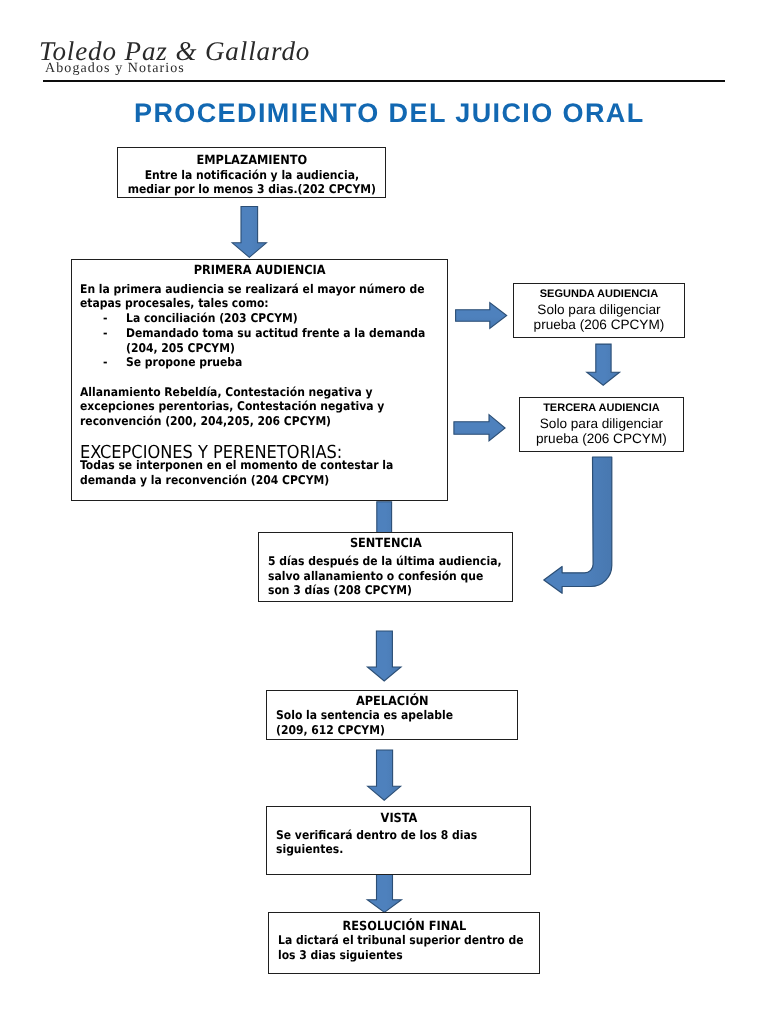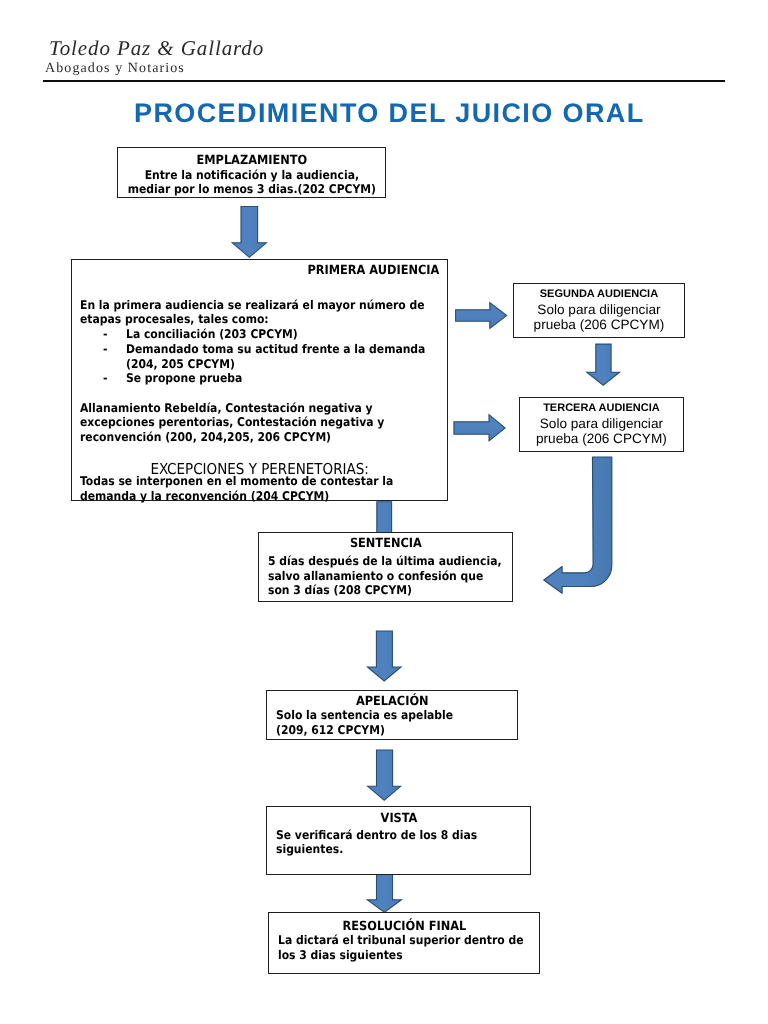--- a/index.html
+++ b/index.html
@@ -6,54 +6,54 @@
   html,body{margin:0;padding:0;background:#ffffff;}
   body{width:768px;height:1024px;overflow:hidden;
        font-family:"DejaVu Sans",sans-serif;
        -webkit-font-smoothing:antialiased;-moz-osx-font-smoothing:grayscale;
        text-rendering:geometricPrecision;}
   #page{position:relative;width:768px;height:1024px;background:#fff;}
   #page *{will-change:transform;}
   .abs{position:absolute;}
 
   
-  #lh-firm{left:49px;top:36px;font-family:"Liberation Serif",serif;font-style:italic;
-           font-size:21px;letter-spacing:0.9px;color:#2a2a2a;white-space:nowrap;}
+  #lh-firm{left:39px;top:36px;font-family:"Liberation Serif",serif;font-style:italic;
+           font-size:27px;letter-spacing:0.9px;color:#2a2a2a;white-space:nowrap;}
   #lh-sub{left:45px;top:61px;font-family:"Liberation Serif",serif;
           font-size:14px;letter-spacing:1.1px;color:#2a2a2a;white-space:nowrap;}
   #rule{left:43px;top:80px;width:682px;height:2px;background:#0d0d0d;}
 
   
   #title{left:133.5px;top:98px;font-family:"Liberation Sans",sans-serif;font-weight:bold;
          font-size:27px;letter-spacing:1.4px;color:#1268B2;white-space:nowrap;text-align:right;}
 
   
   .box{position:absolute;border:1.5px solid #1f1f1f;background:#fff;box-sizing:border-box;}
   .t-cond{font-family:"DejaVu Sans Condensed","DejaVu Sans",sans-serif;font-weight:bold;
           font-size:12px;line-height:14.73px;color:#000;}
   .t-lib{font-family:"Liberation Sans",sans-serif;font-weight:normal;
          font-size:13.6px;line-height:15.0px;color:#000;}
   .t-lib > .hdg{font-weight:bold;font-size:11px;}
   .hd{text-align:center;}
   .bd{text-align:left;}
   .hdg{text-align:center;}
   .t-cond > .hdg{font-size:12.65px;}
-  .thin{font-weight:normal;font-size:15px;height:14.73px;line-height:14.73px;
-        margin-top:2px;margin-bottom:-2px;text-align:center;}
+  .thin{font-weight:normal;font-size:18px;height:14.73px;line-height:14.73px;
+        margin-top:2px;margin-bottom:-2px;}
   .lst{margin:0;padding:0;list-style:none;}
   .lst li{display:block;position:relative;padding-left:46px;}
   .lst li .dash{position:absolute;left:23px;top:0;}
   .gap{height:14.73px;font-size:0;line-height:14.73px;}
   svg{display:block;}
   #arrows{left:0;top:0;pointer-events:none;}
 
   
   #b-empl {left:116.5px;top:147px;width:268.7px;height:51px;padding:5px 8px 0 9px;}
   #b-prim {left:70.7px;top:259.3px;width:376.8px;height:241.5px;padding:2.9px 8px 0 7.5px;}
-  #b-prim > .hdg{margin-bottom:20px;text-align:right;}
+  #b-prim > .hdg{margin-bottom:4px;}
   #b-seg  {left:513.0px;top:282.8px;width:171.9px;height:54.7px;padding:2.8px 4px 0 4px;}
   #b-ter  {left:518.5px;top:396.6px;width:164.8px;height:55.2px;padding:2.8px 4px 0 4px;}
   #b-sent {left:257.8px;top:532px;width:254.7px;height:70px;padding:3px 8px 0 9px;}
   #b-sent > .hdg{margin-bottom:3.1px;}
   #b-apel {left:265.5px;top:689.8px;width:251.5px;height:50px;padding:2.5px 8px 0 9px;}
   #b-vista{left:265.8px;top:806.2px;width:265.0px;height:69px;padding:4.4px 8px 0 9px;}
   #b-vista > .hdg{margin-bottom:1.6px;}
   #b-res  {left:267.7px;top:911.6px;width:271.9px;height:61.5px;padding:5.5px 8px 0 9px;}
   #b-res > .hdg{margin-bottom:0;}
 </style>

